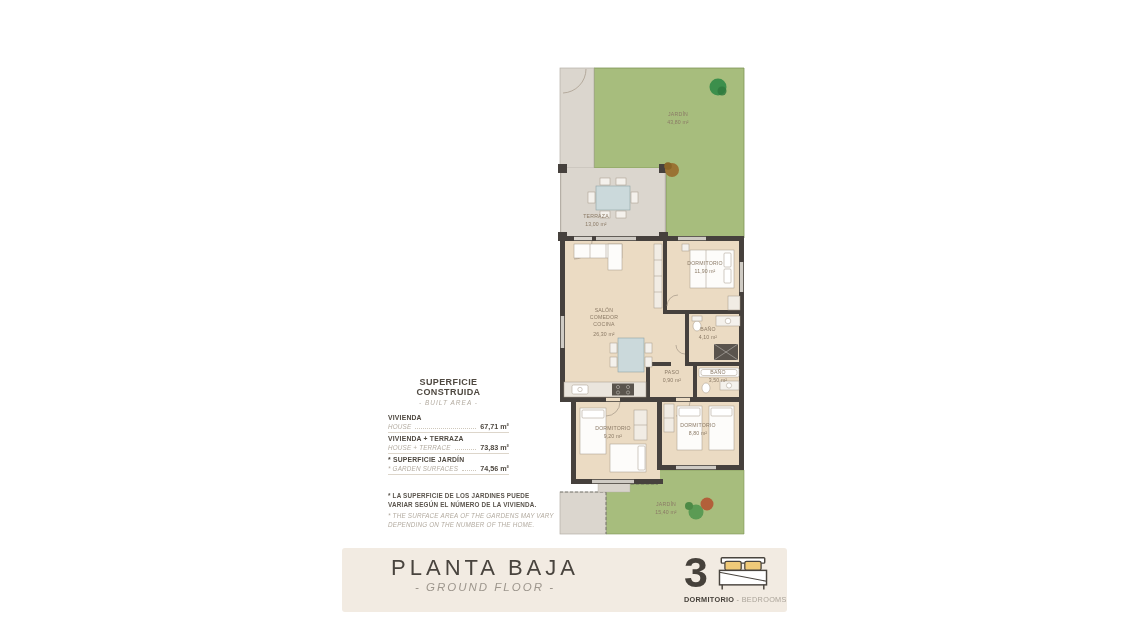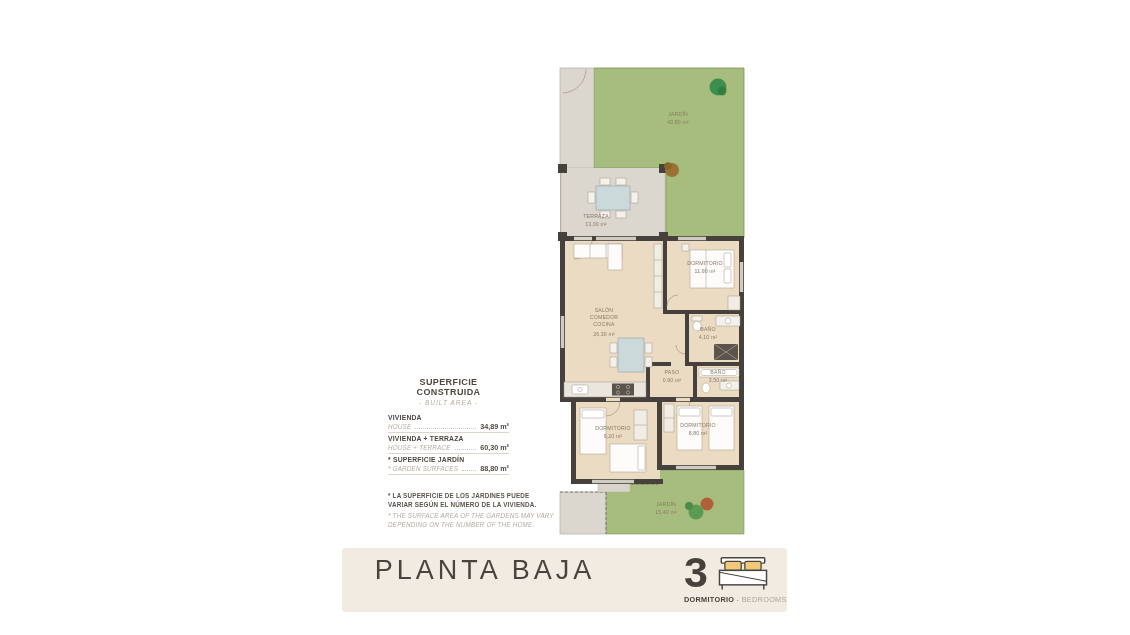--- a/index.html
+++ b/index.html
@@ -39,21 +39,21 @@
     line-height:1.45; margin-top:2px;
   }
 
   
   .footer-bar {
     position:absolute; left:342px; top:548px; width:445px; height:64px;
     background:#f2ebe2; border-radius:3px;
   }
   .footer-left { position:absolute; left:18px; top:8px; width:250px; text-align:center; }
   .footer-title {
-    font-size:27px; font-weight:400; color:#49443e; letter-spacing:4px; line-height:1.05;
+    font-size:22px; font-weight:400; color:#49443e; letter-spacing:4px; line-height:1.05;
   }
   .footer-sub {
     font-size:11.5px; font-style:italic; color:#9d968d; letter-spacing:2px; margin-top:2px;
   }
   .bedrooms { position:absolute; left:342px; top:4px; }
   .bedrooms .row { display:flex; align-items:flex-end; gap:7px; }
   .bedrooms .num { font-size:43px; line-height:.95; font-weight:700; color:#46413b; }
   .bedrooms .bed-svg { width:56px; height:38px; }
   .bedrooms .lbl { margin-top:2px; font-size:7.3px; letter-spacing:.3px; }
   .bedrooms .lbl .es { font-weight:700; color:#46413b; }
@@ -265,49 +265,50 @@
 
   <div class="area-panel">
     <div class="title">SUPERFICIE CONSTRUIDA</div>
     <div class="subtitle">- BUILT AREA -</div>
 
     <div class="area-row">
       <div class="es">VIVIENDA</div>
       <div class="line2">
         <span class="en">HOUSE</span>
         <span class="leader"></span>
-        <span class="val">34,89 m²</span>
+        <span class="val">67,71 m²</span>
       </div>
     </div>
     <div class="area-row">
       <div class="es">VIVIENDA + TERRAZA</div>
       <div class="line2">
         <span class="en">HOUSE + TERRACE</span>
         <span class="leader"></span>
-        <span class="val">60,30 m²</span>
+        <span class="val">73,83 m²</span>
       </div>
     </div>
     <div class="area-row">
       <div class="es">* SUPERFICIE JARDÍN</div>
       <div class="line2">
         <span class="en">* GARDEN SURFACES</span>
         <span class="leader"></span>
-        <span class="val">88,80 m²</span>
+        <span class="val">74,56 m²</span>
       </div>
     </div>
   </div>
 
   <div class="footnote">
     <div class="es">* LA SUPERFICIE DE LOS JARDINES PUEDE VARIAR SEGÚN EL NÚMERO DE LA VIVIENDA.</div>
     <div class="en">* THE SURFACE AREA OF THE GARDENS MAY VARY DEPENDING ON THE NUMBER OF THE HOME.</div>
   </div>
 
   <div class="footer-bar">
     <div class="footer-left">
       <div class="footer-title">PLANTA BAJA</div>
+      <div class="footer-sub">- GROUND FLOOR -</div>
     </div>
     <div class="bedrooms">
       <div class="row">
         <div class="num">3</div>
         <svg class="bed-svg" viewBox="0 0 60 42">
           <rect x="6" y="3" width="48" height="6" rx="1" fill="#ffffff" stroke="#49443e" stroke-width="1.6"></rect>
           <rect x="10" y="7" width="18" height="10" rx="2" fill="#f0ca79" stroke="#49443e" stroke-width="1.4"></rect>
           <rect x="32" y="7" width="18" height="10" rx="2" fill="#f0ca79" stroke="#49443e" stroke-width="1.4"></rect>
           <rect x="4" y="17" width="52" height="16" fill="#ffffff" stroke="#49443e" stroke-width="1.6"></rect>
           <path d="M 4 19 L 56 29" fill="none" stroke="#49443e" stroke-width="1.2"></path>

